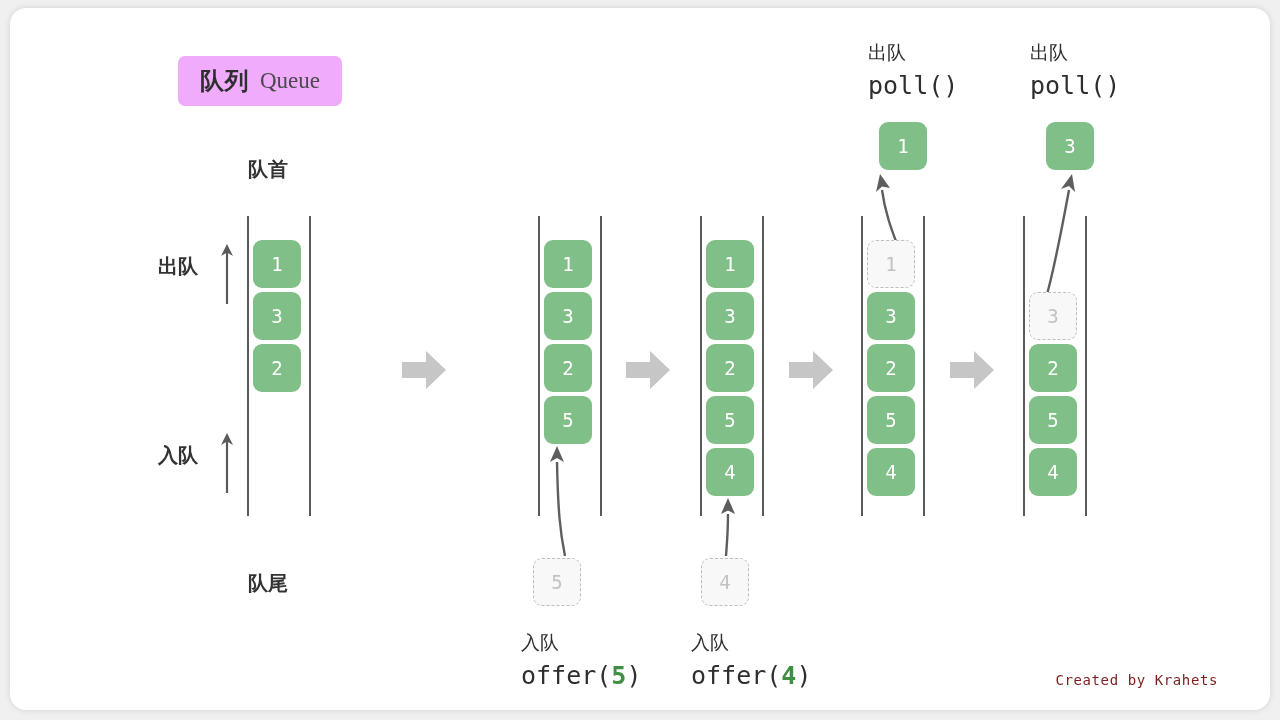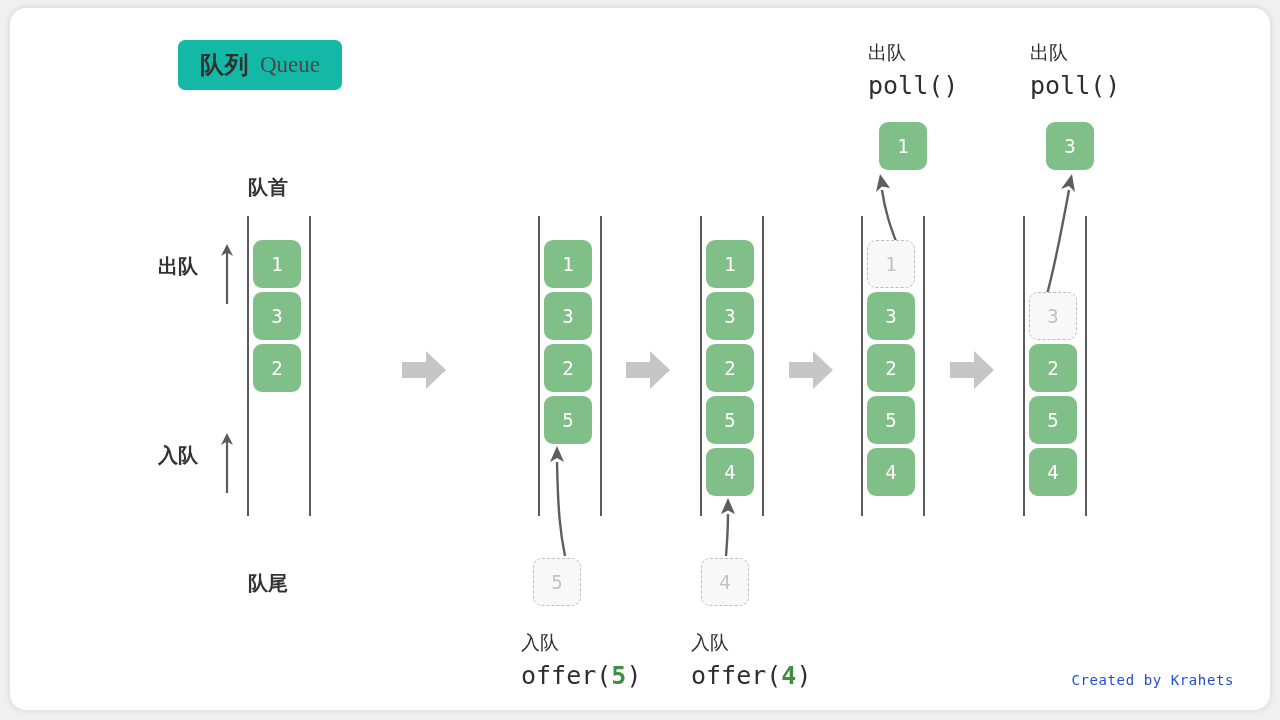--- a/index.html
+++ b/index.html
@@ -23,24 +23,24 @@
     height: 702px;
     background: #ffffff;
     border-radius: 16px;
     box-shadow: 0 0 6px rgba(0,0,0,0.13);
   }
 
   
   #title-badge {
     position: absolute;
     left: 168px;
-    top: 32px;
+    top: 48px;
     height: 50px;
     padding: 0 22px;
-    background: #14b8a6;
+    background: #f0abfc;
     border-radius: 7px;
     display: flex;
     align-items: center;
     gap: 11px;
   }
   #title-badge .cn {
     font-size: 24px;
     font-weight: bold;
     color: #2f2f2f;
     letter-spacing: 0.5px;
@@ -116,40 +116,40 @@
 
   
   .thin-arrow { position: absolute; }
 
   
   .motion-arrow { position: absolute; }
 
   
   #credit {
     position: absolute;
-    right: 36px;
+    right: 52px;
     bottom: 22px;
     font-size: 14px;
-    color: #1d4ed8;
+    color: #7f1d1d;
     font-family: "DejaVu Sans Mono", "Liberation Mono", monospace;
     letter-spacing: 0.6px;
   }
 </style>
 </head>
 <body>
 
 <div id="stage">
   <div id="card">
 
     <div id="title-badge">
       <span class="cn">队列</span>
       <span class="en">Queue</span>
     </div>
 
-    <div class="cn-bold" style="left:238px; top:166px;">队首</div>
+    <div class="cn-bold" style="left:238px; top:148px;">队首</div>
     <div class="cn-bold" style="left:238px; top:562px;">队尾</div>
 
     <div class="cn-bold" style="left:148px; top:245px;">出队</div>
     <svg class="thin-arrow" style="left:206px; top:232px;" width="22" height="66">
       <line x1="11" y1="64" x2="11" y2="12" stroke="#5a5a5a" stroke-width="2.2"></line>
       <path d="M11 4 L17 16 L11 12.5 L5 16 Z" fill="#5a5a5a"></path>
     </svg>
 
     <div class="cn-bold" style="left:148px; top:434px;">入队</div>
     <svg class="thin-arrow" style="left:206px; top:421px;" width="22" height="66">

